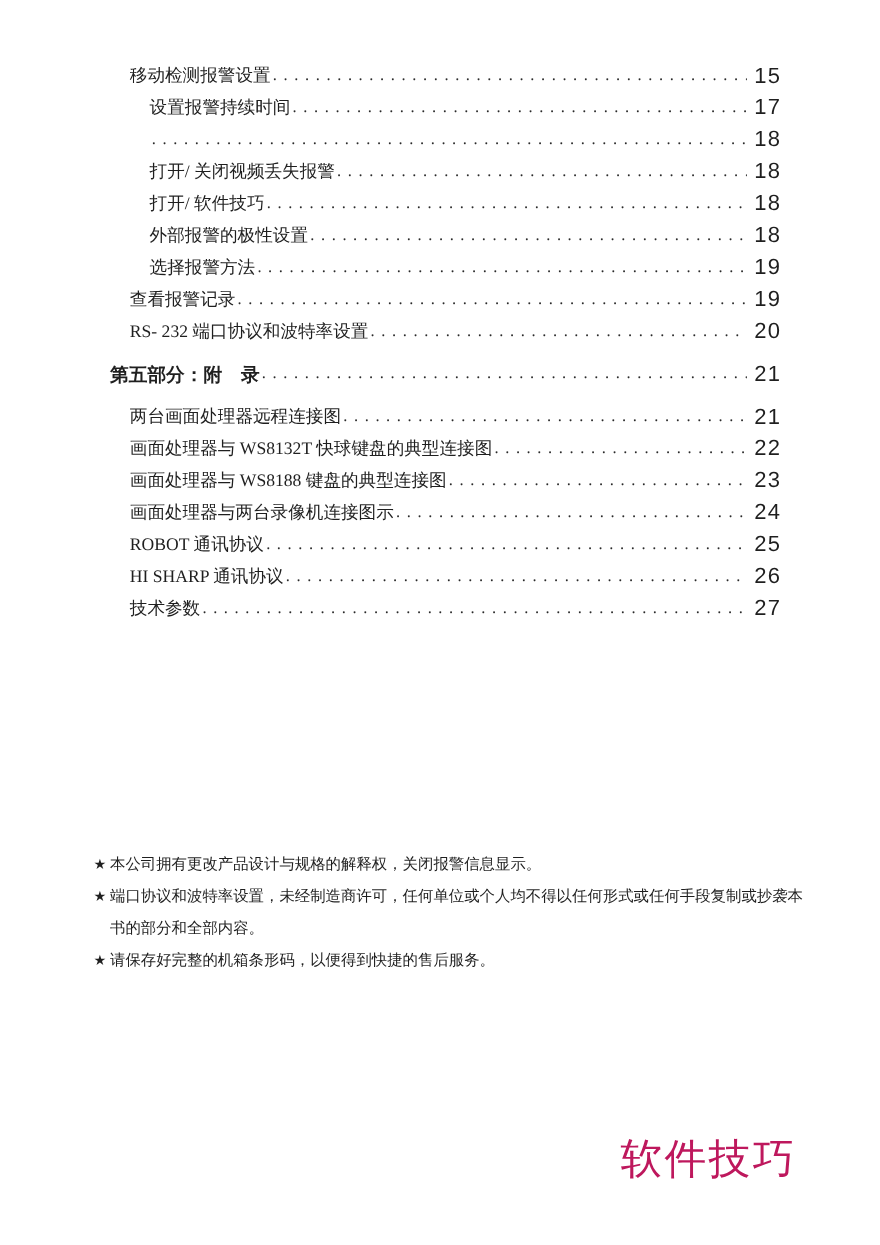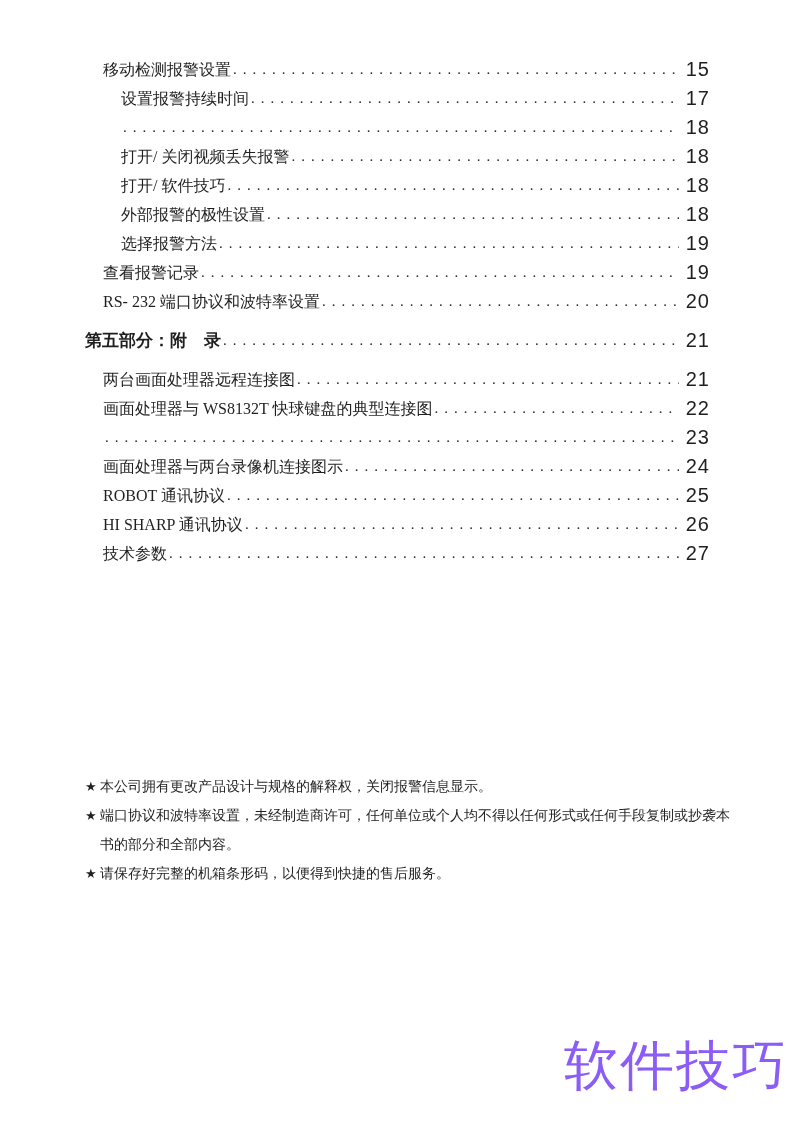--- a/index.html
+++ b/index.html
@@ -29,20 +29,21 @@
     top: 55px;
     width: 625px;
   }
   .toc-row {
     display: flex;
     align-items: flex-end;
     height: 29px;
     line-height: 29px;
     font-size: 16px;
     white-space: nowrap;
+    margin-left: 15px;
   }
   .toc-row.level-1 { padding-left: 18px; }
   .toc-row.level-2 { padding-left: 36px; }
   .toc-row.section {
     font-weight: bold;
     font-size: 17px;
     margin-top: 10px;
     margin-bottom: 10px;
   }
   .toc-title {
@@ -92,26 +93,26 @@
   .notice-text {
     flex: 0 1 auto;
     max-width: 632px;
   }
 
   
   .watermark {
     position: absolute;
     left: 564px;
     top: 1038px;
-    font-size: 54px;
+    font-size: 38px;
     line-height: 1;
     letter-spacing: 2px;
     white-space: nowrap;
-    color: #8b5cf6;
-    font-family: Liberation Sans, sans-serif;
+    color: #be185d;
+    font-family: Liberation Mono, monospace;
   }
 </style>
 </head>
 <body>
 
 <div class="page">
 
   <div class="toc">
 
     <div class="toc-row level-1">
@@ -179,20 +180,21 @@
       <span class="toc-page">21</span>
     </div>
 
     <div class="toc-row level-1">
       <span class="toc-title">画面处理器与 WS8132T 快球键盘的典型连接图</span>
       <span class="leader"></span>
       <span class="toc-page">22</span>
     </div>
 
     <div class="toc-row level-1">
+      <span class="toc-title">画面处理器与 WS8188 键盘的典型连接图</span>
       <span class="leader"></span>
       <span class="toc-page">23</span>
     </div>
 
     <div class="toc-row level-1">
       <span class="toc-title">画面处理器与两台录像机连接图示</span>
       <span class="leader"></span>
       <span class="toc-page">24</span>
     </div>
 

